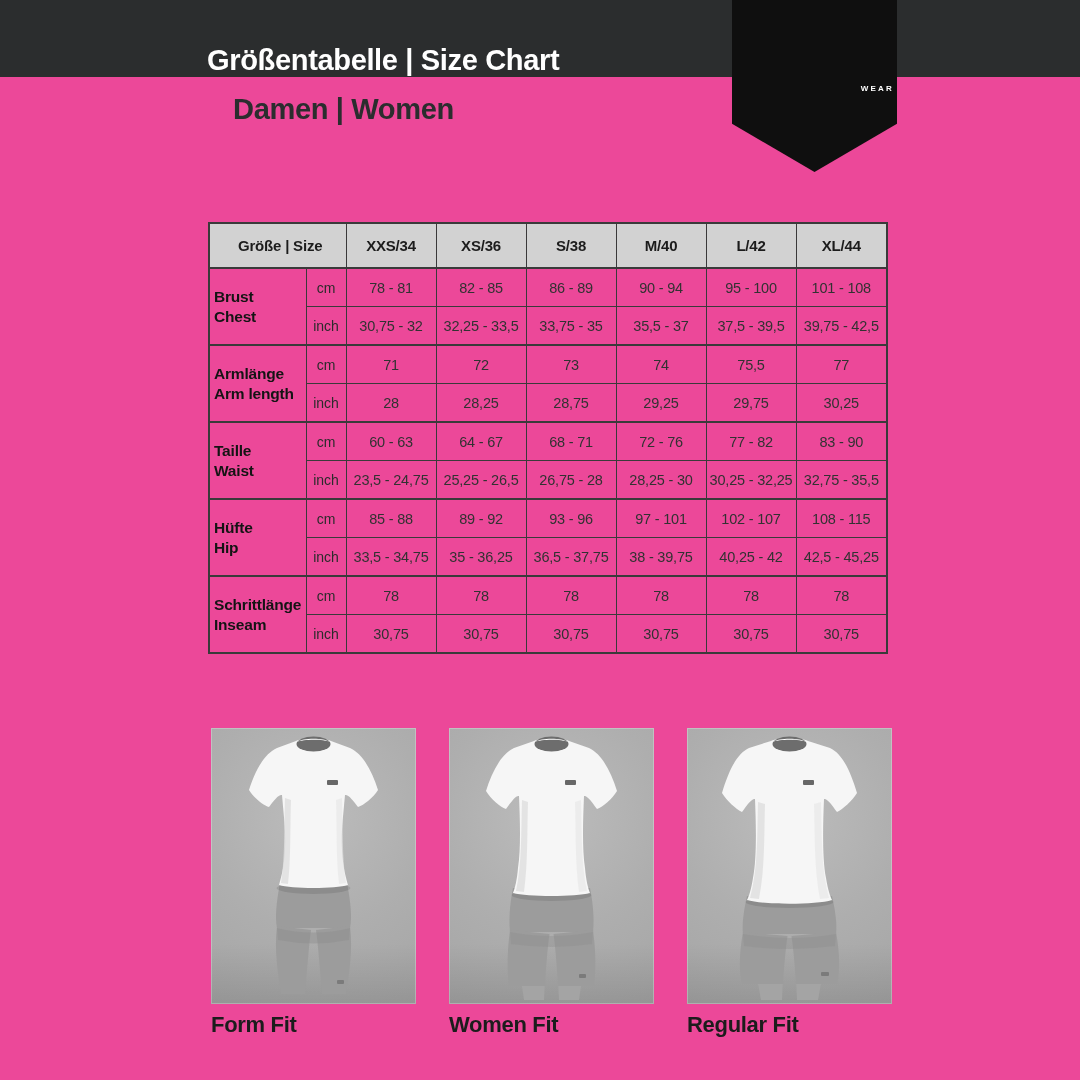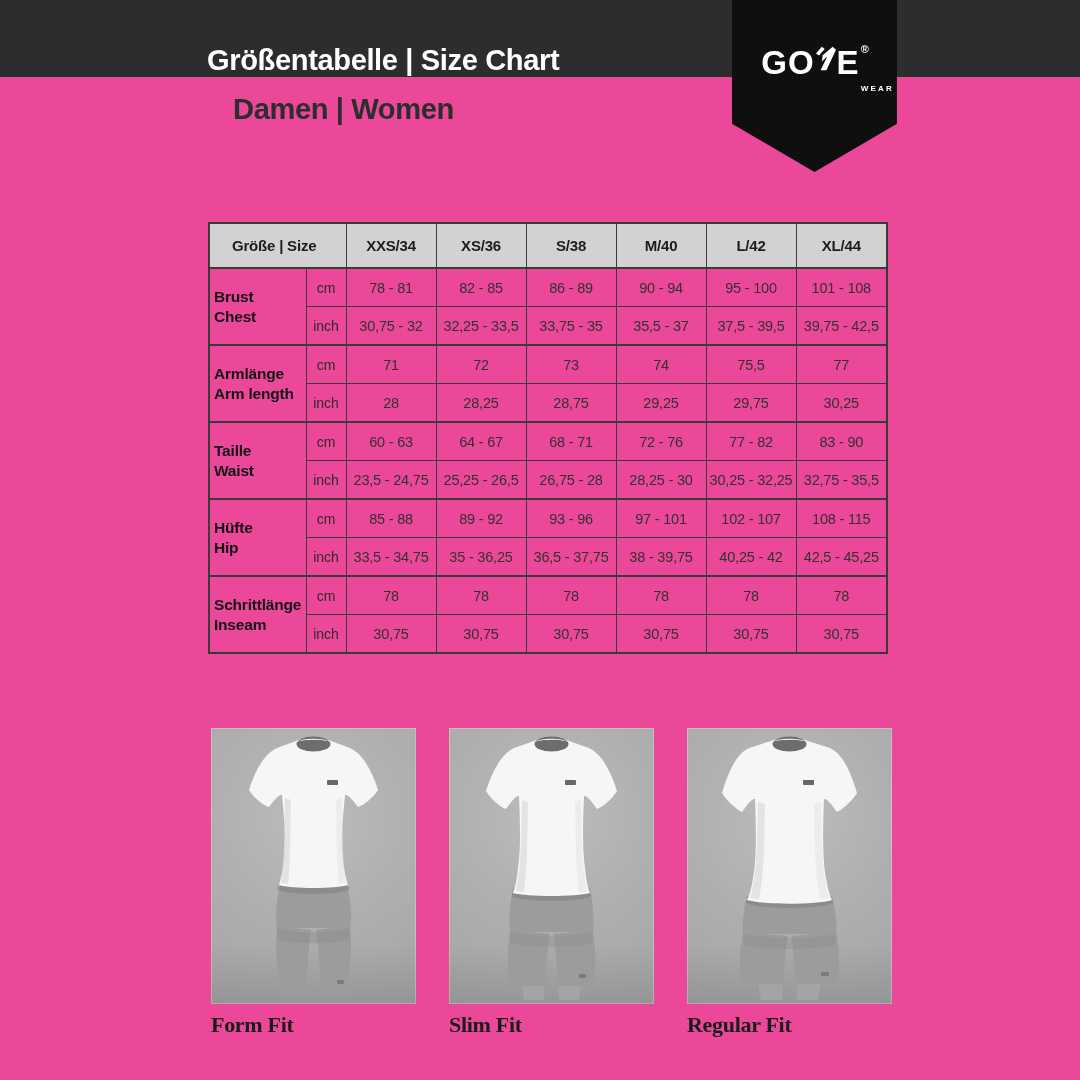--- a/index.html
+++ b/index.html
@@ -36,64 +36,56 @@
     letter-spacing:-0.3px;white-space:nowrap;
   }
   
   table.size-table{
     position:absolute;left:208px;top:222px;width:678px;table-layout:fixed;
     border-collapse:collapse;border:2px solid #3a3a3a;
   }
   .size-table th,.size-table td{border:1px solid #3a3a3a;padding:0;}
   .size-table thead tr{height:45px;}
   .size-table thead th{background:#d2d2d2;font-size:15px;font-weight:bold;color:#1c1c1c;letter-spacing:-0.2px;}
-  .size-table th.corner{text-align:left;padding-left:22px;}
+  .size-table th.corner{text-align:left;padding-left:28px;}
   .size-table tbody tr{height:38.5px;}
   .size-table tbody tr.group-first td{border-top-width:2px;}
   .size-table td.label{
     font-weight:bold;font-size:15.5px;line-height:1.28;text-align:left;padding-left:4px;color:#141414;
     letter-spacing:-0.2px;
   }
   .size-table td.unit{font-size:14px;text-align:center;color:#2b2b2b;}
   .size-table td.val{font-size:14.5px;text-align:center;color:#323232;letter-spacing:-0.2px;white-space:nowrap;}
   
   .figure{
     position:absolute;top:728px;width:205px;height:276px;
     background:
       linear-gradient(180deg, rgba(0,0,0,0) 78%, rgba(0,0,0,0.10) 100%),
       radial-gradient(115% 85% at 50% 32%, #bcbcbc 0%, #aeaeae 48%, #a3a3a3 100%);
     box-shadow:inset 0 0 0 1px rgba(255,255,255,0.25);
   }
   .figure svg{display:block;width:205px;height:276px;}
   .fig-1{left:211px;} .fig-2{left:449px;} .fig-3{left:687px;}
   .fit-label{
     position:absolute;top:1012px;font-size:22px;font-weight:bold;color:#1c1c1c;
-    letter-spacing:-0.3px;white-space:nowrap;font-family:Liberation Serif, serif;
+    letter-spacing:-0.3px;white-space:nowrap;
   }
   .fl-1{left:211px;} .fl-2{left:449px;} .fl-3{left:687px;}
 </style>
 </head>
 <body>
 
 <div class="canvas">
 
   <div class="top-band"></div>
 
   <div class="main-title">Größentabelle | Size Chart</div>
   <div class="sub-title">Damen | Women</div>
 
   <div class="badge">
-    <div class="badge-logo">
-      <span class="lt">GO</span><svg viewBox="0 0 24 28">
-          <g fill="#ffffff">
-            <polygon points="0,8 7,0 10.5,2.5 3.5,10.5"></polygon>
-            <polygon points="8,10 20,0 24,3.5 12.5,28 5.5,28 13.5,11.5 7,17.5"></polygon>
-          </g>
-        </svg><span class="lt">E</span><span class="reg">®</span>
-    </div>
     <div class="badge-sub">WEAR</div>
   </div>
 
 
   <table class="size-table">
     <colgroup>
       <col style="width:97px">
         <col style="width:40px">
       <col style="width:90px">
         <col style="width:90px">
@@ -303,16 +295,16 @@
       <path d="M71 74 C70 110,71 140,63 170 L72 171 C78 140,77 110,78 76 Z" fill="#dedede" opacity="0.8"></path>
       <path d="M134 74 C135 110,134 140,142 170 L133 171 C127 140,128 110,127 76 Z" fill="#e6e6e6" opacity="0.6"></path>
       <ellipse cx="102.5" cy="16" rx="17" ry="7.5" fill="#6d6d6d"></ellipse>
       <path d="M85 14 C93 9.5,112 9.5,120 14 C112 11,93 11,85 14 Z" fill="#ffffff"></path>
       <rect x="116" y="52" width="11" height="5" rx="1" fill="#3f3f3f" opacity="0.78"></rect>
       <rect x="134" y="244" width="8" height="4" rx="1" fill="#6e6e6e" opacity="0.7"></rect>
     </svg>
   </div>
 
   <div class="fit-label fl-1">Form Fit</div>
-  <div class="fit-label fl-2">Slim Fit</div>
+  <div class="fit-label fl-2">Women Fit</div>
   <div class="fit-label fl-3">Regular Fit</div>
 
 </div>
 
 </body></html>

